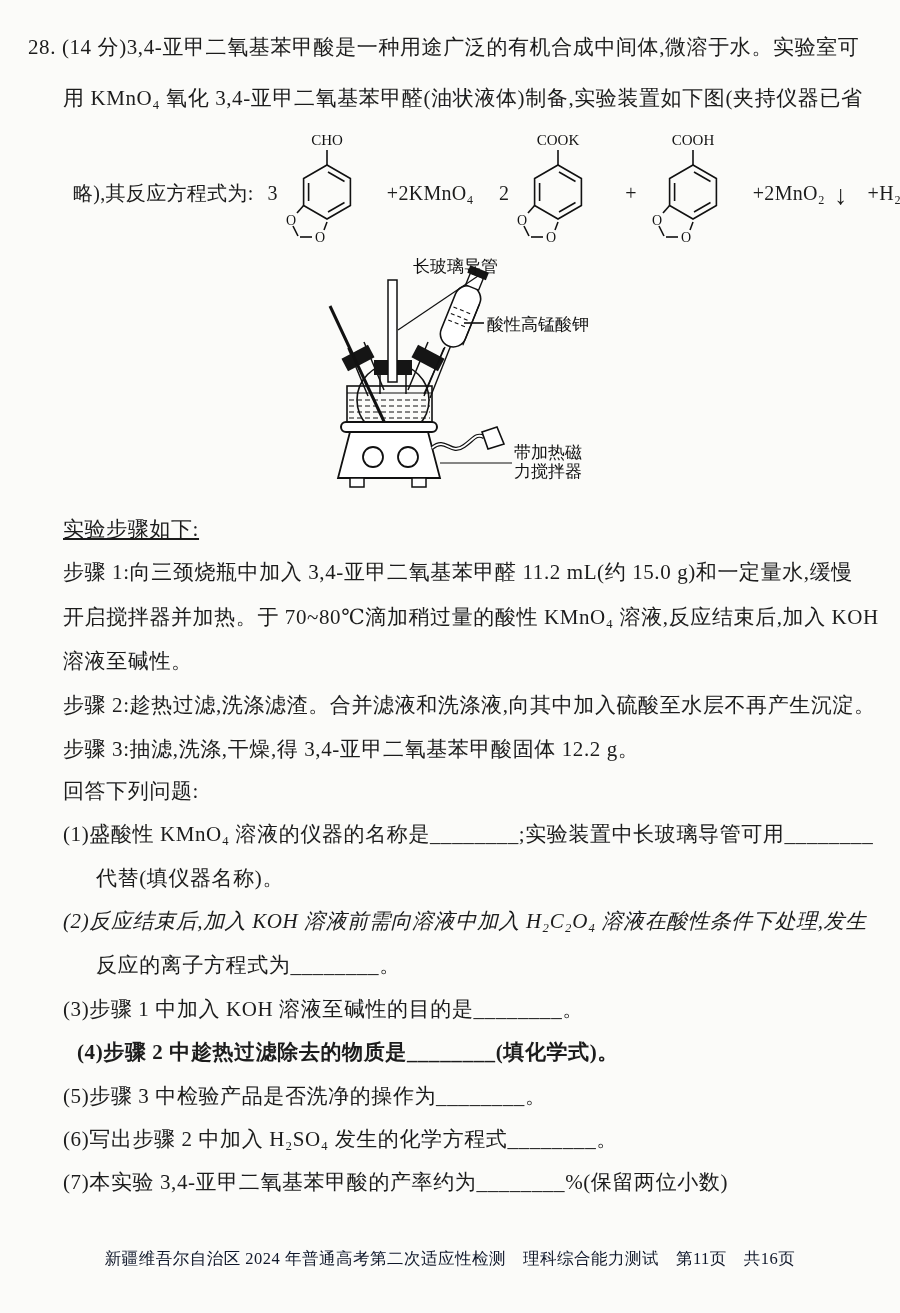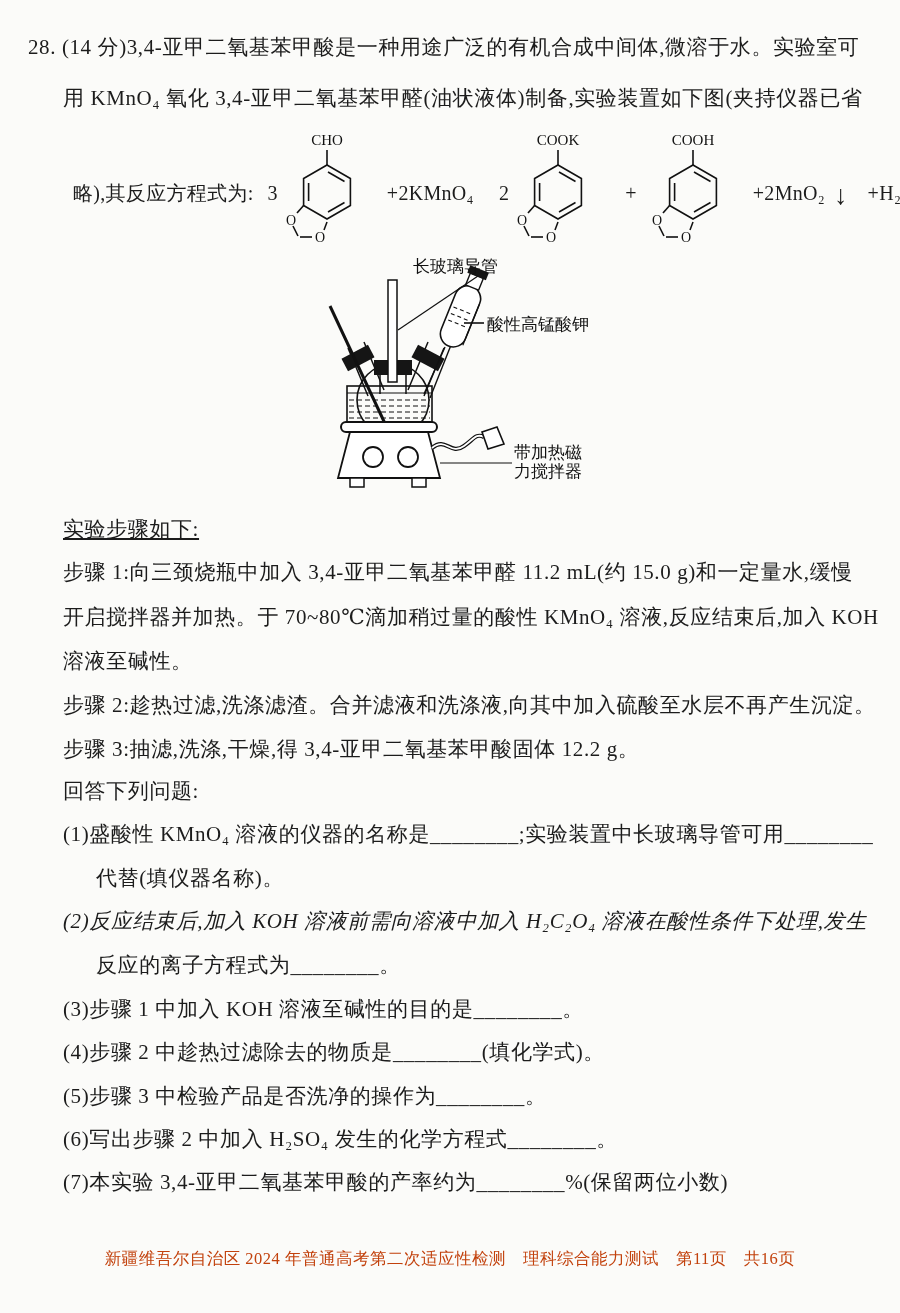--- a/index.html
+++ b/index.html
@@ -17,21 +17,21 @@
     position:absolute;left:62px;top:126px;width:820px;height:122px;
     display:flex;align-items:center;font-size:20px;white-space:nowrap;
   }
   .eq-row .t{position:relative;top:6px;letter-spacing:0.3px;padding-left:11px;}
   .eq-row .gap{margin:0 3px;}
   .struct{flex:0 0 auto;}
   svg text{font-family:"Liberation Serif","DejaVu Serif",serif;fill:#111;}
   .diagram{position:absolute;left:318px;top:250px;}
   .footer{
     position:absolute;left:0;top:1248px;width:900px;
-    text-align:center;font-size:16.5px;letter-spacing:0.5px;color:#c2410c;
+    text-align:center;font-size:16.5px;letter-spacing:0.5px;color:#0f172a;
   }
   .arrow-svg{position:relative;top:6px;margin:0 4px;}
   .down-arrow{font-size:27px;position:relative;top:8px;margin:0 6px;}
 </style>
 </head>
 <body>
 
 <div class="line" style="left:28px;top:33px;">28. (14 分)3,4-亚甲二氧基苯甲酸是一种用途广泛的有机合成中间体,微溶于水。实验室可</div>
 <div class="line" style="left:63px;top:84px;">用 KMnO₄ 氧化 3,4-亚甲二氧基苯甲醛(油状液体)制备,实验装置如下图(夹持仪器已省</div>
 
@@ -187,18 +187,18 @@
 <div class="line" style="left:63px;top:647px;">溶液至碱性。</div>
 <div class="line" style="left:63px;top:691px;">步骤 2:趁热过滤,洗涤滤渣。合并滤液和洗涤液,向其中加入硫酸至水层不再产生沉淀。</div>
 <div class="line" style="left:63px;top:735px;">步骤 3:抽滤,洗涤,干燥,得 3,4-亚甲二氧基苯甲酸固体 12.2 g。</div>
 <div class="line" style="left:63px;top:777px;">回答下列问题:</div>
 
 <div class="line" style="left:63px;top:820px;">(1)盛酸性 KMnO₄ 溶液的仪器的名称是________;实验装置中长玻璃导管可用________</div>
 <div class="line" style="left:96px;top:864px;">代替(填仪器名称)。</div>
 <div class="line" style="left:63px;top:907px;font-style:italic;">(2)反应结束后,加入 KOH 溶液前需向溶液中加入 H₂C₂O₄ 溶液在酸性条件下处理,发生</div>
 <div class="line" style="left:96px;top:951px;">反应的离子方程式为________。</div>
 <div class="line" style="left:63px;top:995px;">(3)步骤 1 中加入 KOH 溶液至碱性的目的是________。</div>
-<div class="line" style="left:63px;top:1038px;">(4)步骤 2 中趁热过滤除去的物质是________(填化学式)。</div>
+<div class="line" style="left:77px;top:1038px;font-weight:bold;">(4)步骤 2 中趁热过滤除去的物质是________(填化学式)。</div>
 <div class="line" style="left:63px;top:1082px;">(5)步骤 3 中检验产品是否洗净的操作为________。</div>
 <div class="line" style="left:63px;top:1125px;">(6)写出步骤 2 中加入 H₂SO₄ 发生的化学方程式________。</div>
 <div class="line" style="left:63px;top:1168px;">(7)本实验 3,4-亚甲二氧基苯甲酸的产率约为________%(保留两位小数)</div>
 
 <div class="footer">新疆维吾尔自治区 2024 年普通高考第二次适应性检测　理科综合能力测试　第11页　共16页</div>
 
 </body></html>

